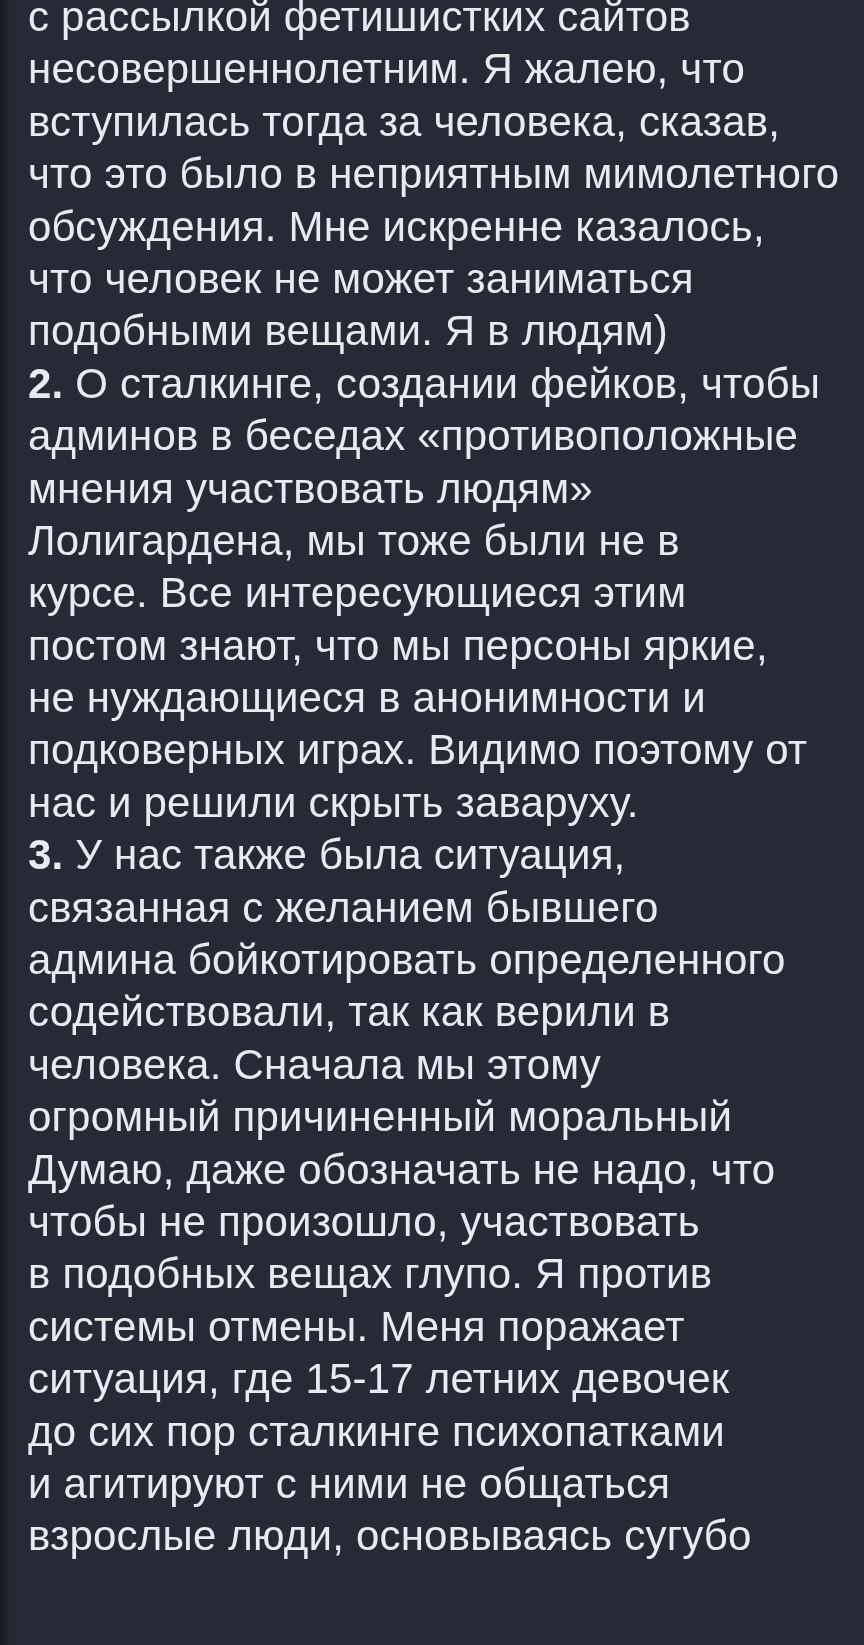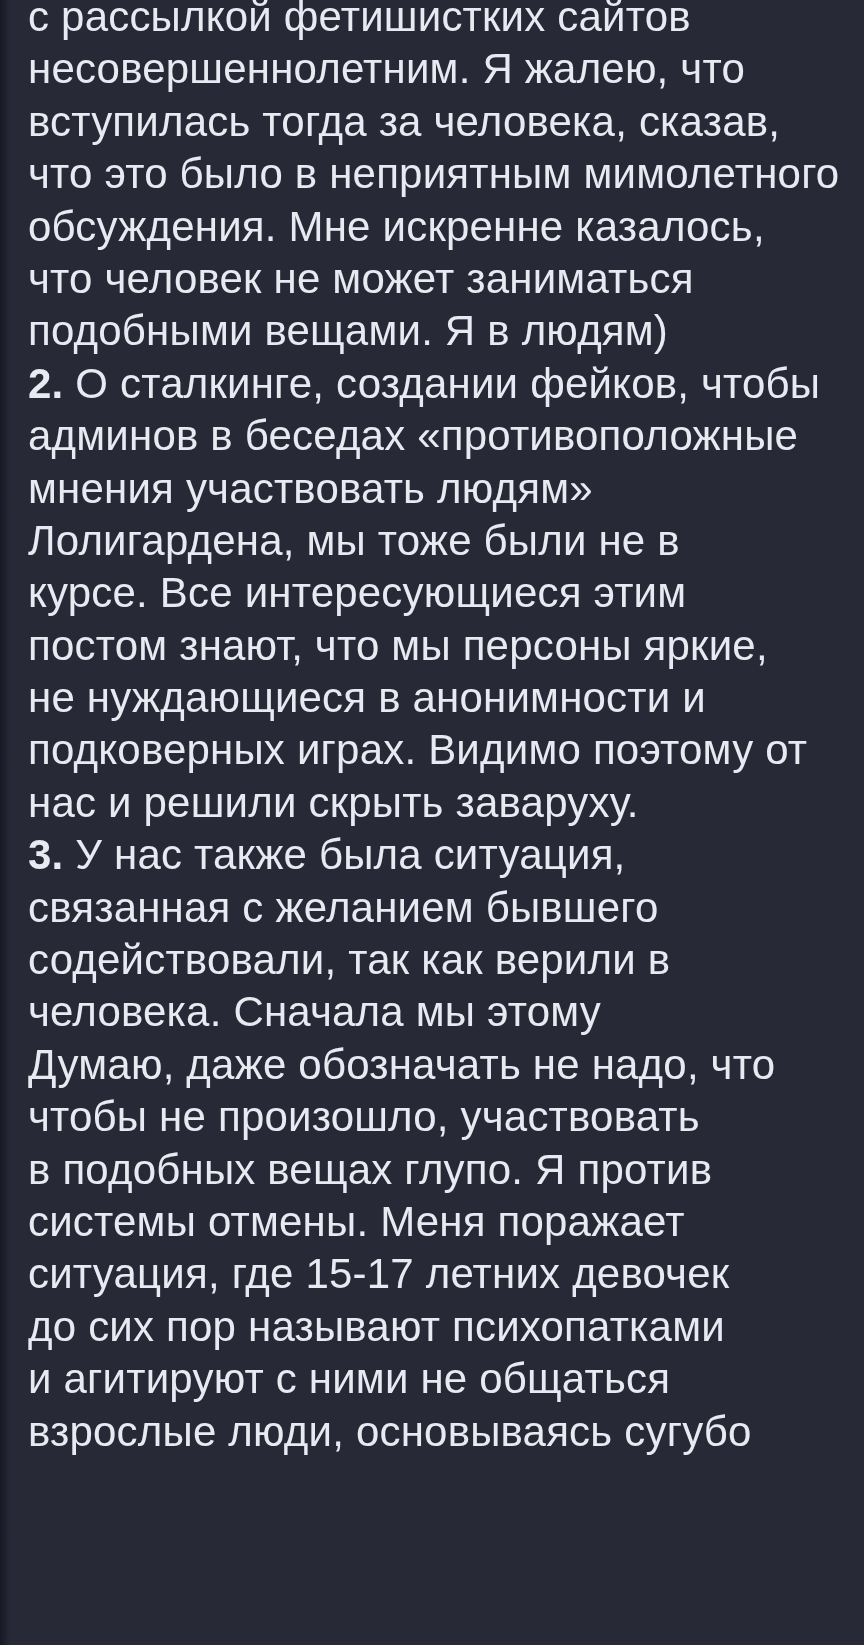--- a/index.html
+++ b/index.html
@@ -57,25 +57,27 @@
     <div class="line">админов в беседах «противоположные</div>
     <div class="line">мнения участвовать людям»</div>
     <div class="line">Лолигардена, мы тоже были не в</div>
     <div class="line">курсе. Все интересующиеся этим</div>
     <div class="line">постом знают, что мы персоны яркие,</div>
     <div class="line">не нуждающиеся в анонимности и</div>
     <div class="line">подковерных играх. Видимо поэтому от</div>
     <div class="line">нас и решили скрыть заваруху.</div>
     <div class="line"><span class="num">3. </span>У нас также была ситуация,</div>
     <div class="line">связанная с желанием бывшего</div>
+    <div class="line">админа бойкотировать определенного</div>
     <div class="line">содействовали, так как верили в</div>
     <div class="line">человека. Сначала мы этому</div>
+    <div class="line">огромный причиненный моральный</div>
     <div class="line">Думаю, даже обозначать не надо, что</div>
     <div class="line">чтобы не произошло, участвовать</div>
     <div class="line">в подобных вещах глупо. Я против</div>
     <div class="line">системы отмены. Меня поражает</div>
     <div class="line">ситуация, где 15-17 летних девочек</div>
-    <div class="line">до сих пор называют психопатками</div>
+    <div class="line">до сих пор сталкинге психопатками</div>
     <div class="line">и агитируют с ними не общаться</div>
     <div class="line">взрослые люди, основываясь сугубо</div>
   </main>
 
 <div class="edge-shade"></div>
 
 </body></html>

